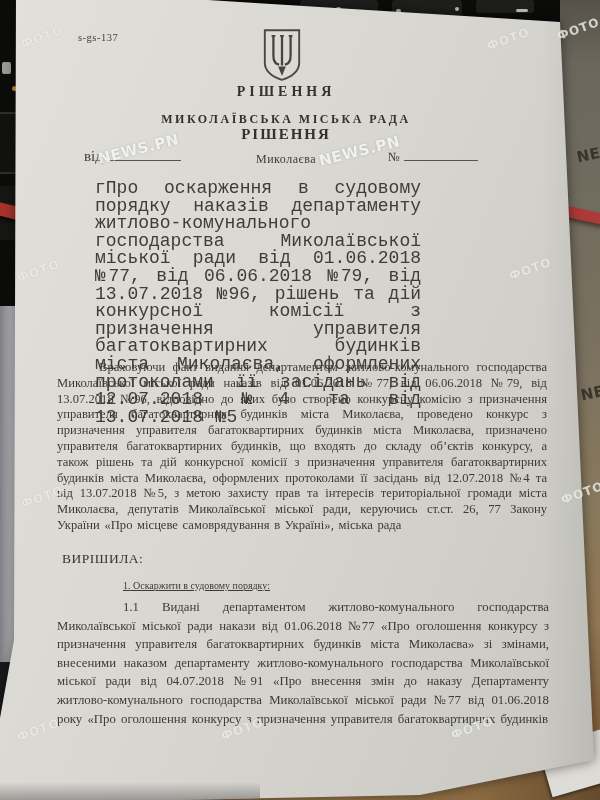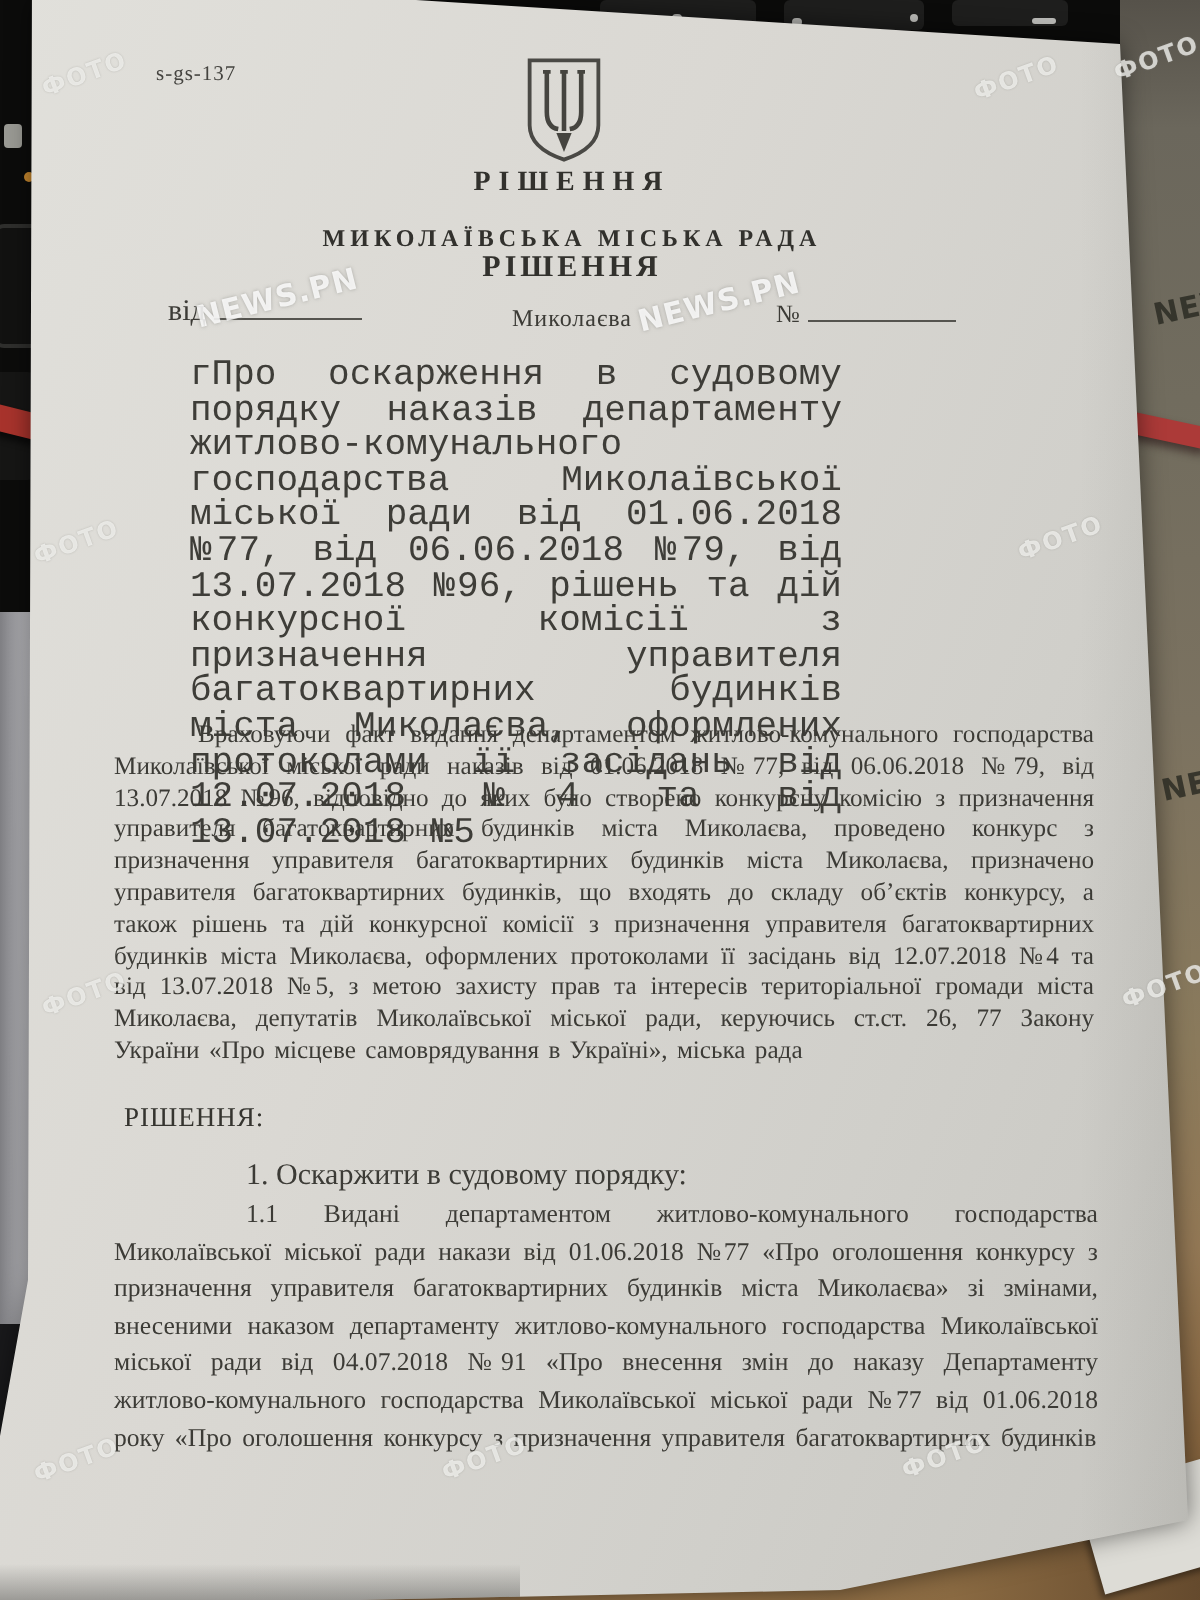--- a/index.html
+++ b/index.html
@@ -54,21 +54,21 @@
   .doctype{top:126px;font-size:15px;font-weight:bold;letter-spacing:2px;}
   .date-field{position:absolute;left:84px;top:148px;font-size:15px;color:#3c3b36;}
   .place{top:152px;font-size:12px;font-weight:normal;letter-spacing:.5px;color:#3c3b36;}
   .number-field{position:absolute;left:388px;top:150px;font-size:12.5px;color:#3c3b36;}
   .uline{display:inline-block;width:74px;border-bottom:1px solid #55544f;height:11px;margin-left:4px;}
   .title{position:absolute;left:95px;top:180px;width:326px;font-size:18px;line-height:17.6px;
     text-align:justify;color:#3e3d38;word-spacing:2px;font-family:Liberation Mono, monospace;}
   .preamble{position:absolute;left:57px;top:360px;width:490px;font-size:12.6px;line-height:15.8px;
     text-align:justify;text-indent:42px;color:#3c3b36;word-spacing:1.5px;}
   .resolved{position:absolute;left:62px;top:551px;font-size:13.5px;letter-spacing:.5px;color:#35342f;}
-  .item-1{position:absolute;left:123px;top:580px;font-size:15px;color:#3c3b36;}
+  .item-1{position:absolute;left:123px;top:580px;font-size:10px;color:#3c3b36;text-decoration:underline;}
   .item-1-1{position:absolute;left:57px;top:598px;width:492px;font-size:12.8px;line-height:18.6px;
     text-align:justify;text-indent:66px;color:#3c3b36;word-spacing:2px;}
 
   
   .wm{position:absolute;z-index:10;font-family:"DejaVu Sans",sans-serif;font-weight:bold;white-space:nowrap;pointer-events:none;}
   .wm-foto{font-size:12px;letter-spacing:1px;color:rgba(250,250,246,.72);transform:rotate(-20deg);
     text-shadow:0 0 1px rgba(130,130,125,.45);}
   .wm-news-light{font-size:15px;letter-spacing:.5px;color:rgba(255,255,255,.82);transform:rotate(-14deg);
     text-shadow:0 0 2px rgba(135,135,130,.6);}
   .wm-news-dark{font-size:15px;letter-spacing:.5px;color:rgba(44,43,35,.85);transform:rotate(-12deg);}
@@ -128,21 +128,21 @@
       <div class="center-block country">РІШЕННЯ</div>
       <div class="center-block org">МИКОЛАЇВСЬКА МІСЬКА РАДА</div>
       <div class="center-block doctype">РІШЕННЯ</div>
 
       <div class="date-field"><span>від</span><span class="uline"></span></div>
       <div class="center-block place">Миколаєва</div>
       <div class="number-field"><span>№</span><span class="uline"></span></div>
 
       <div class="title">гПро оскарження в судовому порядку наказів департаменту житлово-комунального господарства Миколаївської міської ради від 01.06.2018 №77, від 06.06.2018 №79, від 13.07.2018 №96, рішень та дій конкурсної комісії з призначення управителя багатоквартирних будинків міста Миколаєва, оформлених протоколами її засідань від 12.07.2018 №4 та від 13.07.2018 №5</div>
       <div class="preamble">Враховуючи факт видання департаментом житлово-комунального господарства Миколаївської міської ради наказів від 01.06.2018 №77, від 06.06.2018 №79, від 13.07.2018 №96, відповідно до яких було створено конкурсну комісію з призначення управителя багатоквартирних будинків міста Миколаєва, проведено конкурс з призначення управителя багатоквартирних будинків міста Миколаєва, призначено управителя багатоквартирних будинків, що входять до складу об’єктів конкурсу, а також рішень та дій конкурсної комісії з призначення управителя багатоквартирних будинків міста Миколаєва, оформлених протоколами її засідань від 12.07.2018 №4 та від 13.07.2018 №5, з метою захисту прав та інтересів територіальної громади міста Миколаєва, депутатів Миколаївської міської ради, керуючись ст.ст. 26, 77 Закону України «Про місцеве самоврядування в Україні», міська рада</div>
-      <div class="resolved">РІШЕННЯ:</div>
+      <div class="resolved">ВИРІШИЛА:</div>
       <div class="item-1"><span>1.</span> <span>Оскаржити в судовому порядку:</span></div>
       <div class="item-1-1"><span>1.1</span> <span>Видані департаментом житлово-комунального господарства Миколаївської міської ради накази від 01.06.2018 №77 «Про оголошення конкурсу з призначення управителя багатоквартирних будинків міста Миколаєва» зі змінами, внесеними наказом департаменту житлово-комунального господарства Миколаївської міської ради від 04.07.2018 №91 «Про внесення змін до наказу Департаменту житлово-комунального господарства Миколаївської міської ради №77 від 01.06.2018 року «Про оголошення конкурсу з призначення управителя багатоквартирних будинків</span></div>
     </div>
   </div>
 
   <span class="wm wm-foto f1">ФОТО</span>
   <span class="wm wm-foto f2">ФОТО</span>
   <span class="wm wm-foto f9">ФОТО</span>
   <span class="wm wm-foto f3">ФОТО</span>
   <span class="wm wm-foto f4">ФОТО</span>

